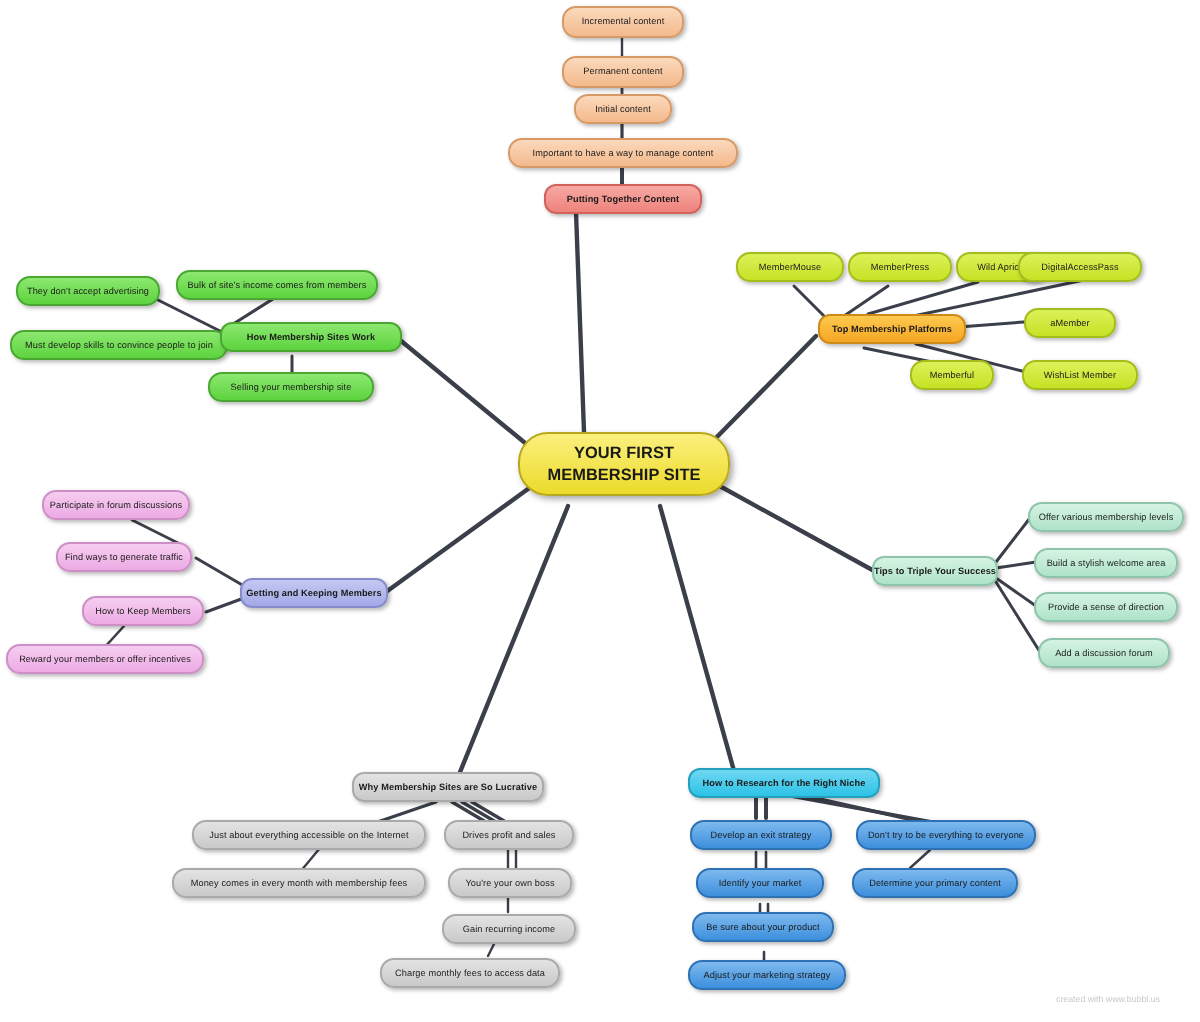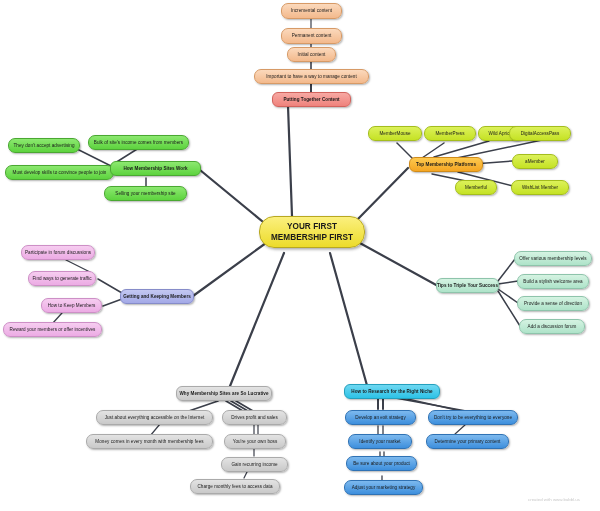--- a/index.html
+++ b/index.html
@@ -136,21 +136,21 @@
       <path d="M383,426 L383,435" stroke-width="1.3"></path>
       <path d="M380,452 L380,460" stroke-width="1.3"></path>
       <path d="M384,452 L384,460" stroke-width="1.3"></path>
       <path d="M382,476 L382,484" stroke-width="1.3"></path>
       <path d="M465,425 L455,434" stroke-width="1.2"></path>
     </g>
   </svg>
 
   <div class="node root c-yellow" style="left:259px; top:216px; width:106px; height:32px; flex-direction:column;">
     <span>YOUR FIRST</span>
-    <span>MEMBERSHIP FIRST</span>
+    <span>MEMBERSHIP SITE</span>
   </div>
 
   <div class="node c-peach" style="left:281px; top:3px; width:61px; height:16px;">Incremental content</div>
   <div class="node c-peach" style="left:281px; top:28px; width:61px; height:16px;">Permanent content</div>
   <div class="node c-peach" style="left:287px; top:47px; width:49px; height:15px;">Initial content</div>
   <div class="node c-peach" style="left:254px; top:69px; width:115px; height:15px;">Important to have a way to manage content</div>
   <div class="node branch c-salmon" style="left:272px; top:92px; width:79px; height:15px;">Putting Together Content</div>
 
   <div class="node c-green" style="left:8px; top:138px; width:72px; height:15px;">They don't accept advertising</div>
   <div class="node c-green" style="left:88px; top:135px; width:101px; height:15px;">Bulk of site's income comes from members</div>

